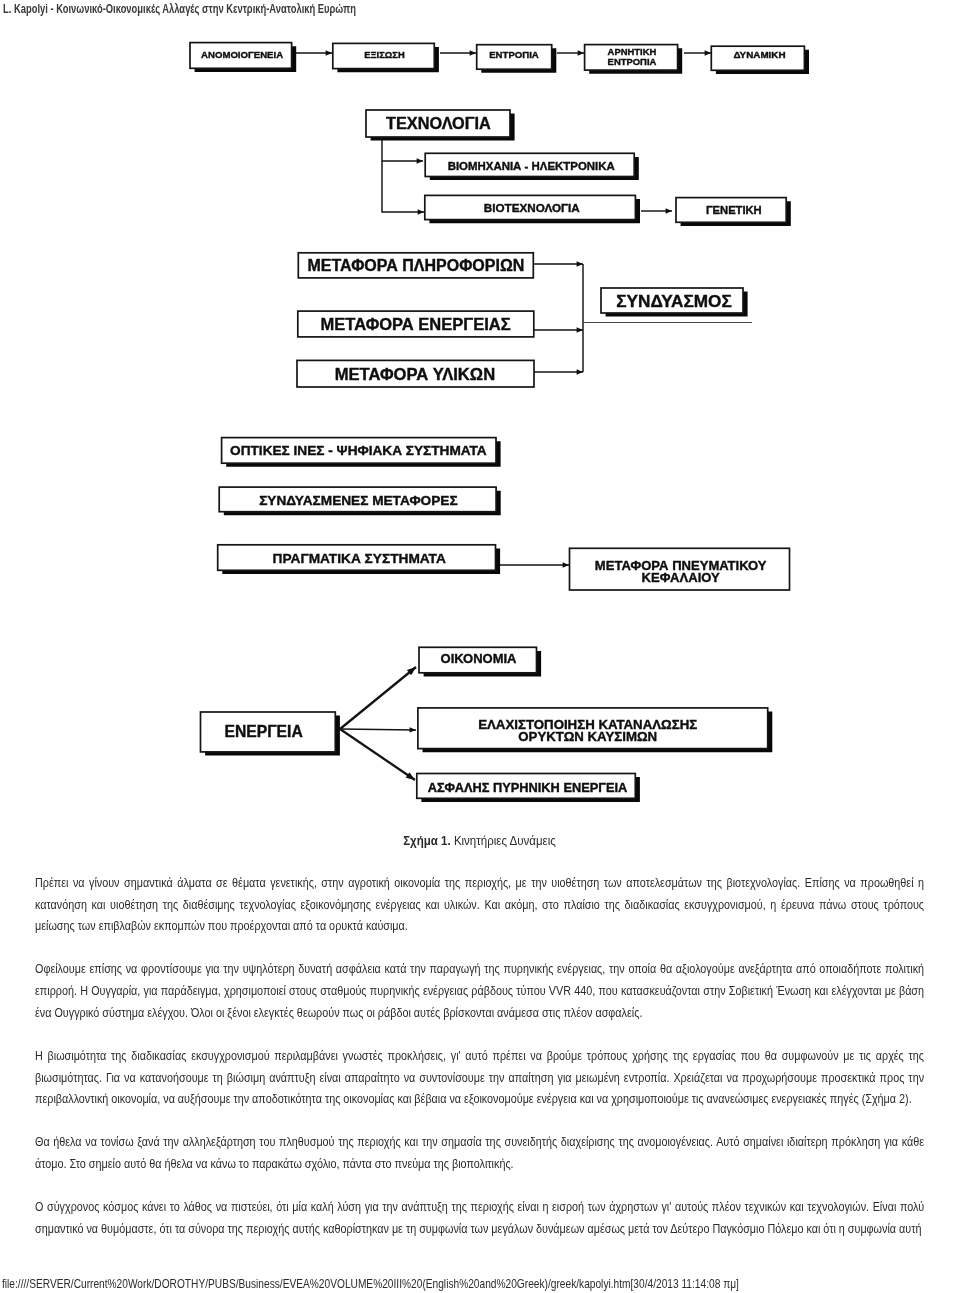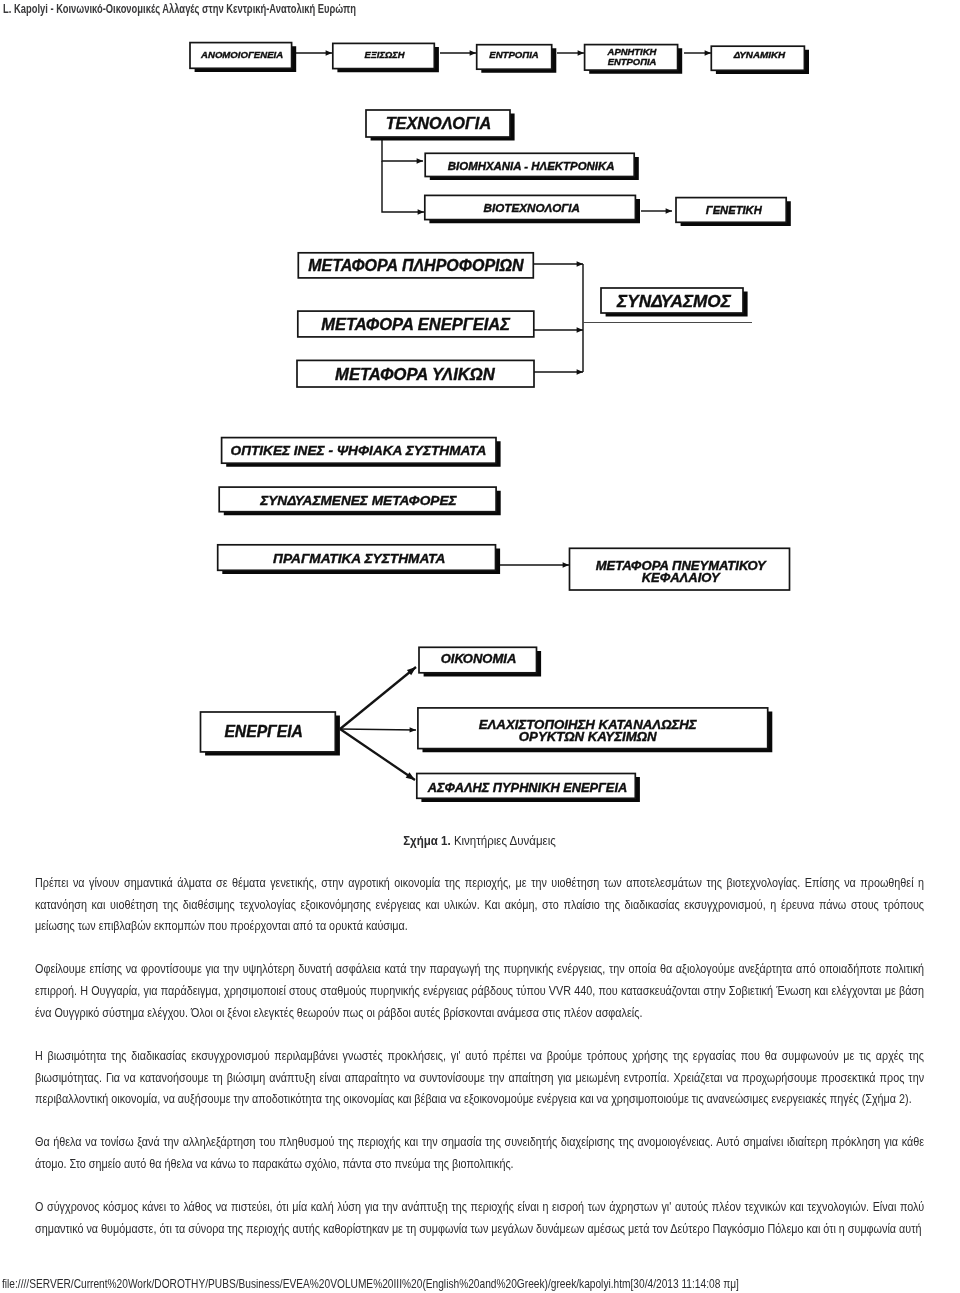--- a/index.html
+++ b/index.html
@@ -26,21 +26,20 @@
     font-weight: bold;
     color: #39393b;
     white-space: nowrap;
     transform: scaleX(0.745);
     transform-origin: 0 0;
   }
 
   .figure-wrap {
     position: absolute; left: 0; top: 0; width: 960px; height: 830px;
     filter: grayscale(1) blur(0.35px) contrast(1.02);
-    font-style: italic;
   }
 
   .text-col {
     position: absolute;
     left: 35px;
     top: 832px;
     width: 1004px;          
     transform: scaleX(0.8855);
     transform-origin: 0 0;
     color: #2b2b2d;

